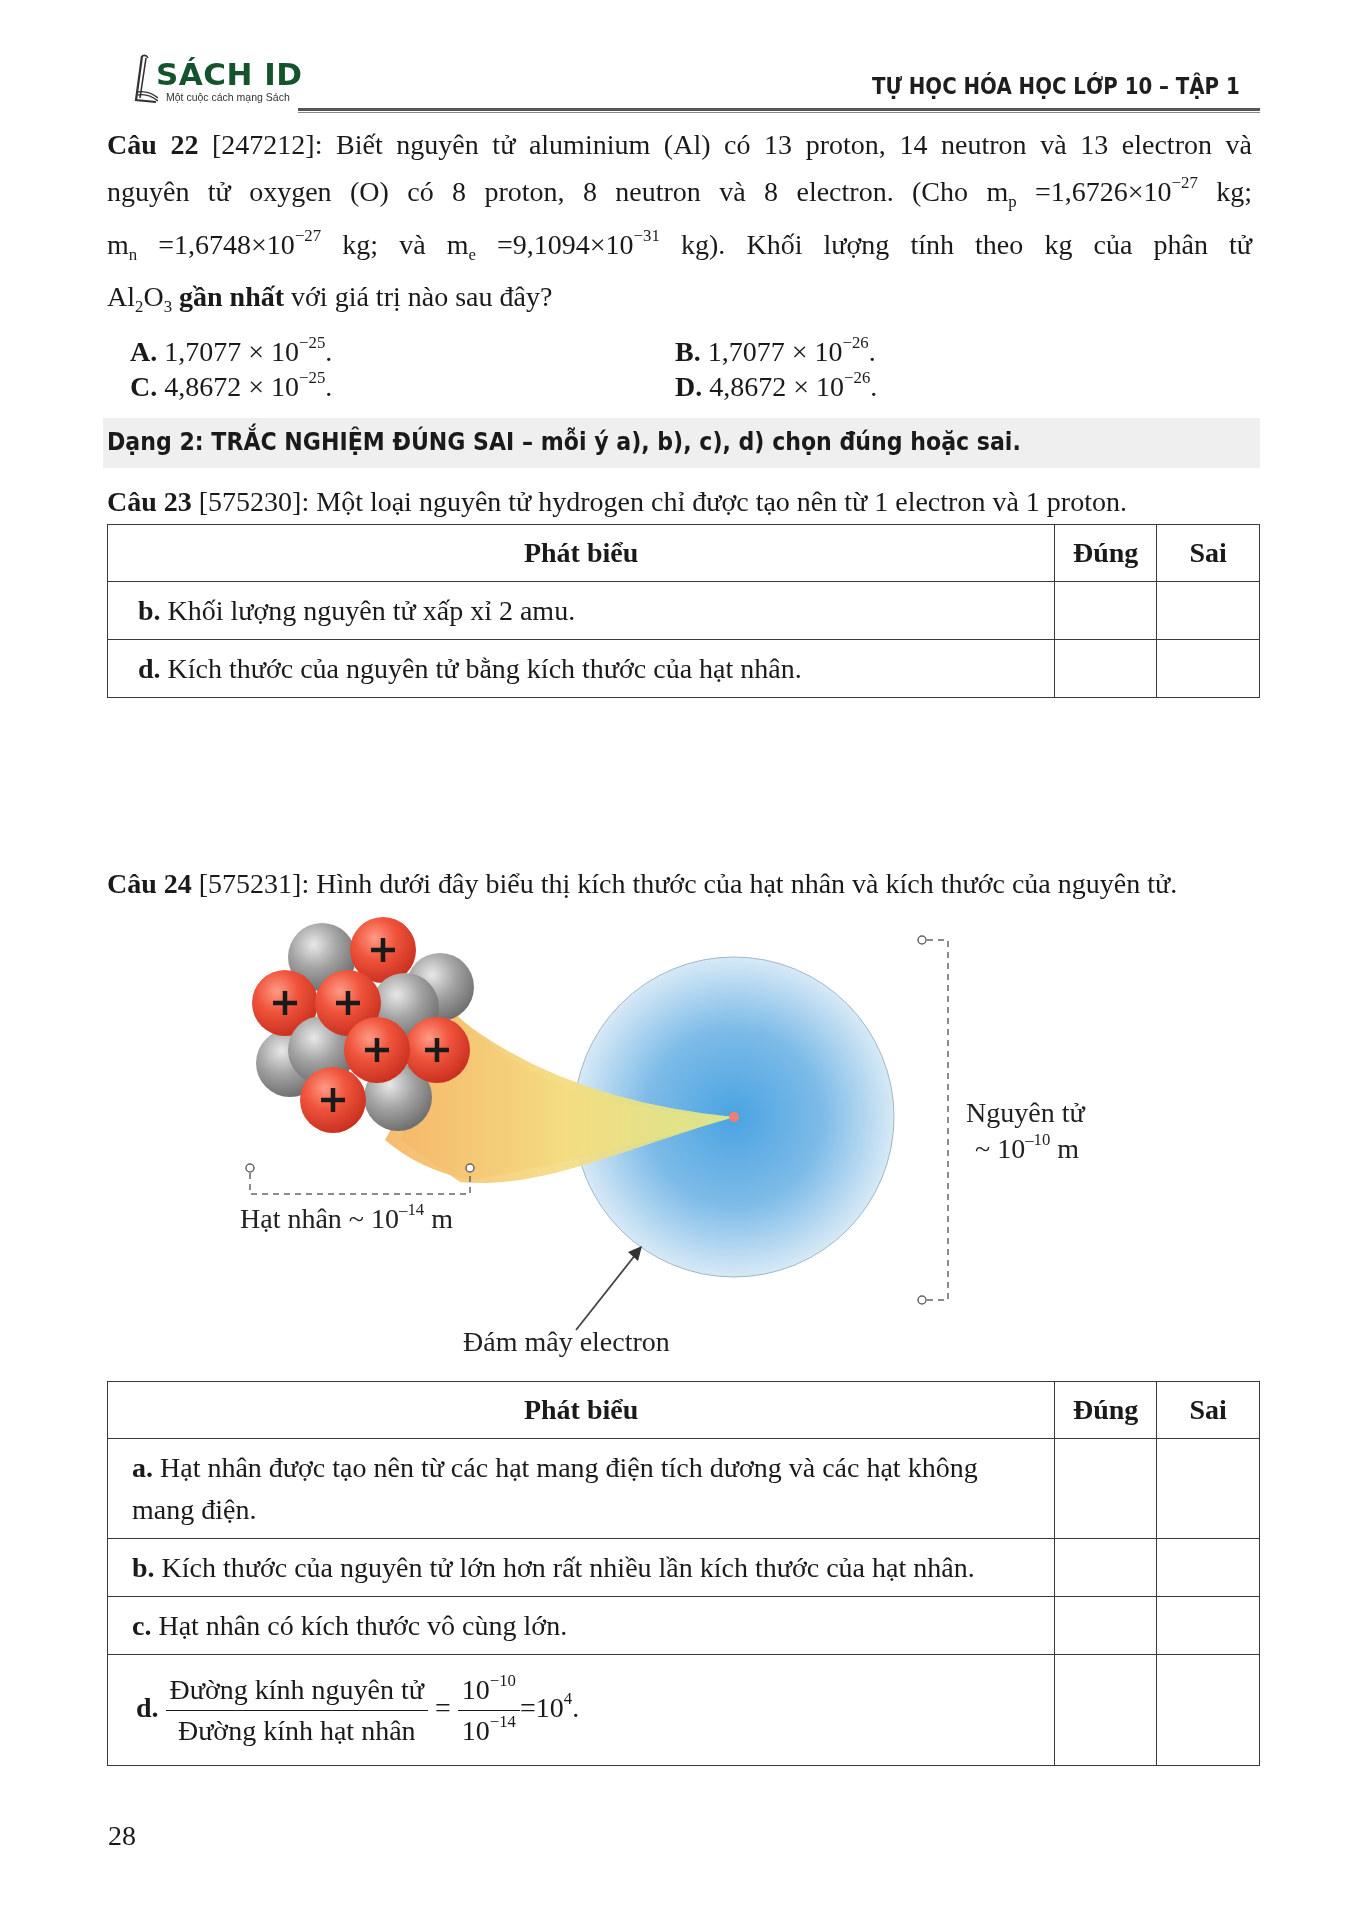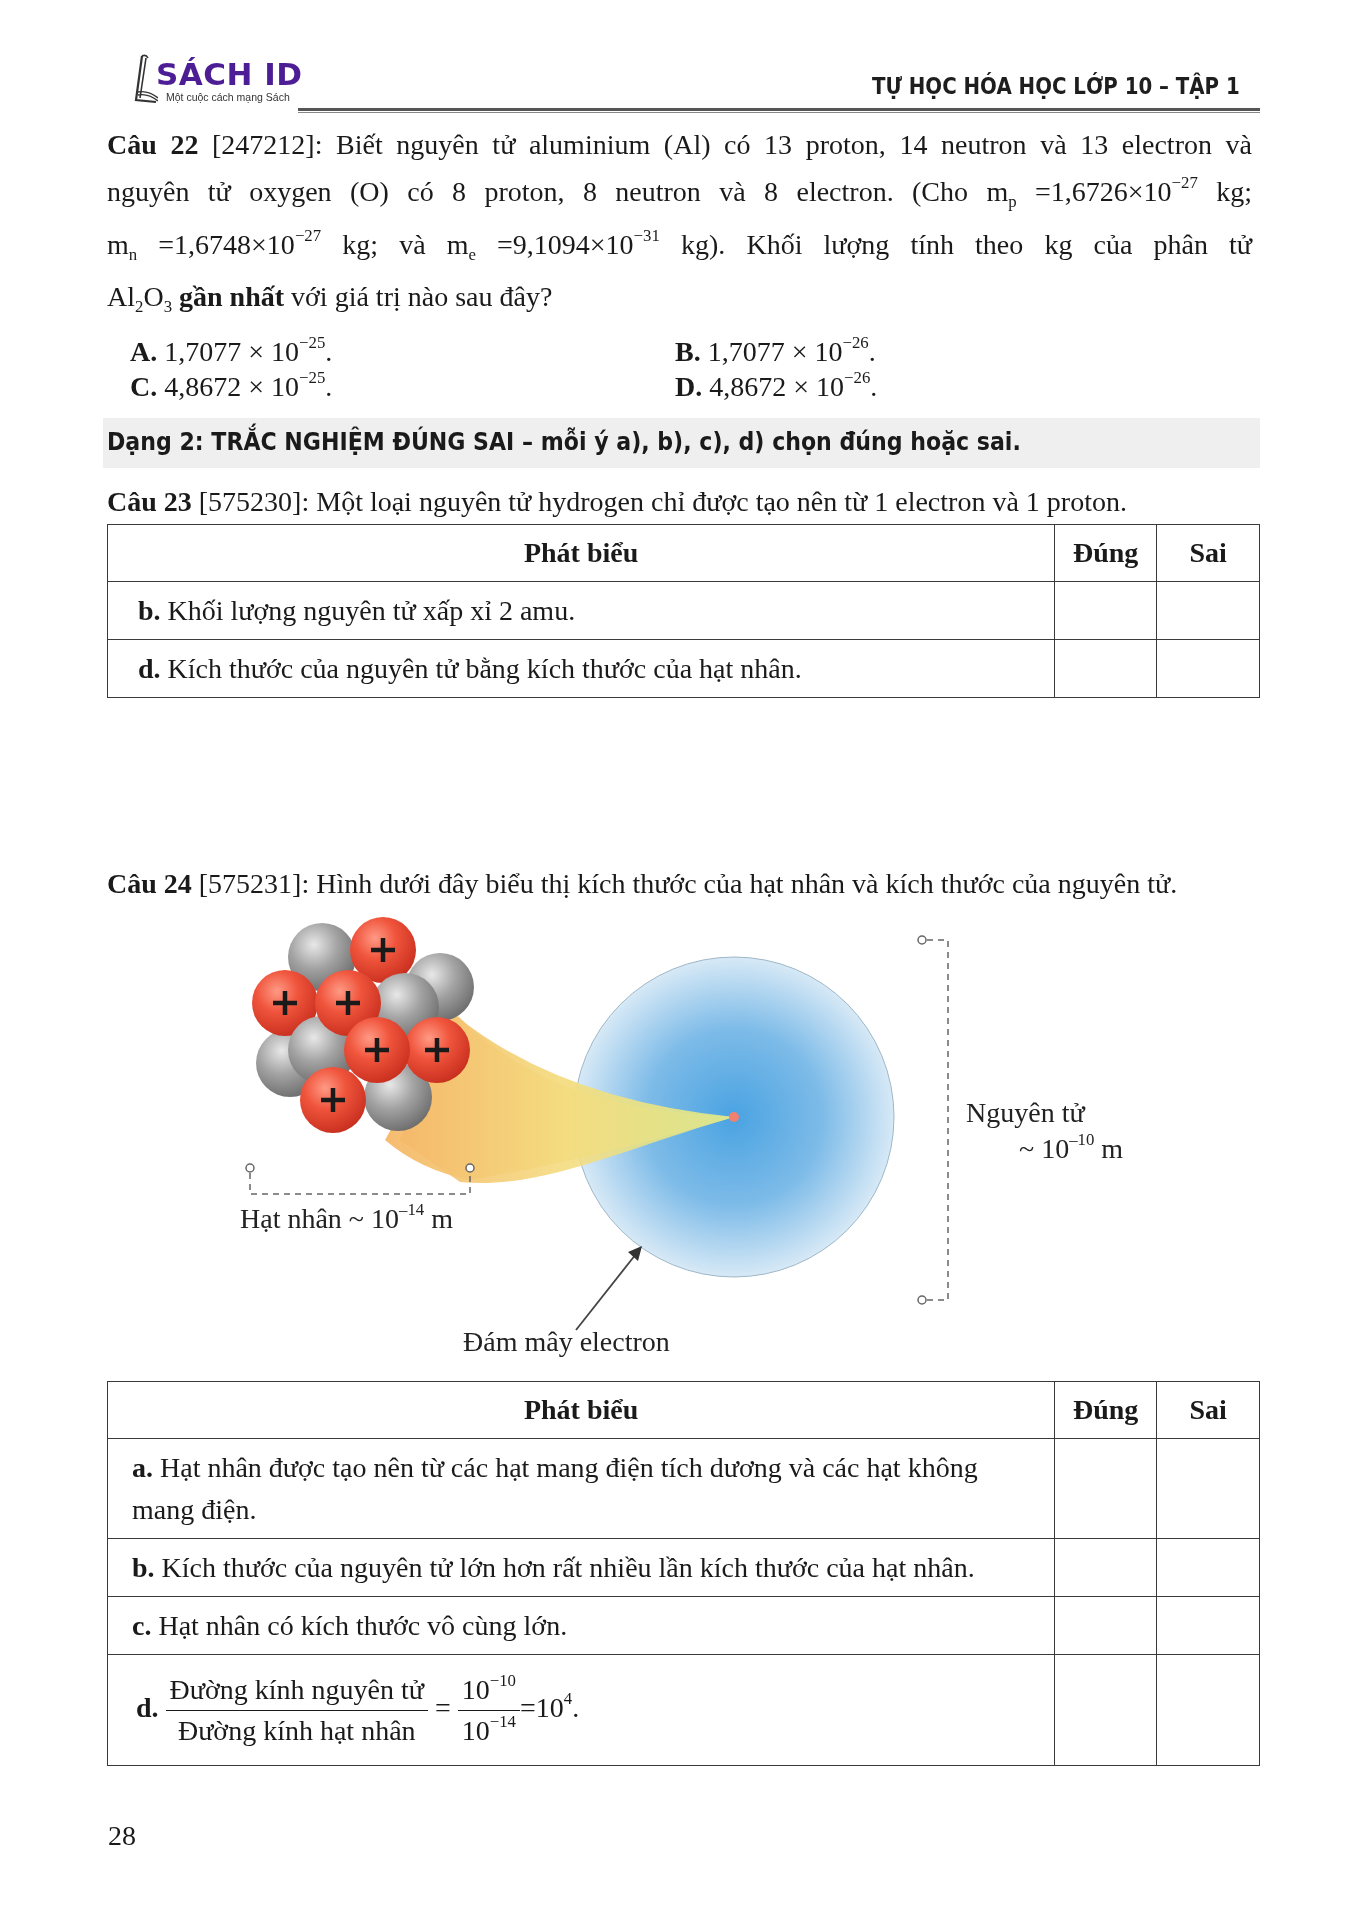--- a/index.html
+++ b/index.html
@@ -3,21 +3,21 @@
 <meta charset="utf-8">
 <style>
   html, body { margin: 0; padding: 0; background: #ffffff; }
   body { width: 1352px; height: 1920px; position: relative; overflow: hidden;
          font-family: "Liberation Serif", "DejaVu Serif", serif; color: #1a1a1a; }
   .abs { position: absolute; }
 
   
   .logo-icon { left: 132px; top: 54px; width: 26px; height: 50px; }
   .logo-name { left: 156px; top: 56px; font-family: "DejaVu Sans", "Liberation Sans", sans-serif;
-               font-size: 31px; font-weight: bold; letter-spacing: 0.5px; color: #4c1d95; line-height: 36px; }
+               font-size: 31px; font-weight: bold; letter-spacing: 0.5px; color: #14532d; line-height: 36px; }
   .logo-tag { left: 166px; top: 91px; font-family: "Liberation Sans", sans-serif; font-size: 10.5px; color: #333; }
   .book-title { right: 112px; top: 70px; font-family: "DejaVu Sans", "Liberation Sans", sans-serif;
                 font-size: 23px; font-weight: bold; color: #1e1e1e; letter-spacing: 0px; line-height: 32px; transform: scaleX(0.86); transform-origin: right center; }
   .hrule { left: 298px; top: 108px; width: 962px; height: 3px; background: #555; }
   .hrule2 { left: 298px; top: 112px; width: 962px; height: 1px; background: #888; }
 
   
   .line { left: 107px; width: 1145px; font-size: 28px; line-height: 34px; white-space: nowrap; }
   .justify { text-align: justify; text-align-last: justify; }
   b, .b { font-weight: bold; }
@@ -178,21 +178,21 @@
 
   <g>
     <line x1="576" y1="1330" x2="636" y2="1254" stroke="#444" stroke-width="1.8"></line>
     <path d="M642 1246 L628 1252 L638 1261 Z" fill="#333"></path>
   </g>
 </svg>
 
 <div class="abs dlabel" style="left:240px; top:1203px;"><span>Hạt nhân ~ 10</span><sup>–14</sup><span> m</span></div>
 
 <div class="abs dlabel" style="left:966px; top:1097px;">Nguyên tử</div>
-<div class="abs dlabel" style="left:975px; top:1133px;margin-left:44px;"><span>~ 10</span><sup>–10</sup><span> m</span></div>
+<div class="abs dlabel" style="left:975px; top:1133px;"><span>~ 10</span><sup>–10</sup><span> m</span></div>
 
 <div class="abs dlabel" style="left:463px; top:1326px;">Đám mây electron</div>
 
 <table class="tf" style="top:1381px;">
   <tbody>
       <tr style="height:57px;">
     <th class="col-s">Phát biểu</th>
     <th class="col-d">Đúng</th>
     <th class="col-f">Sai</th>
   </tr>

